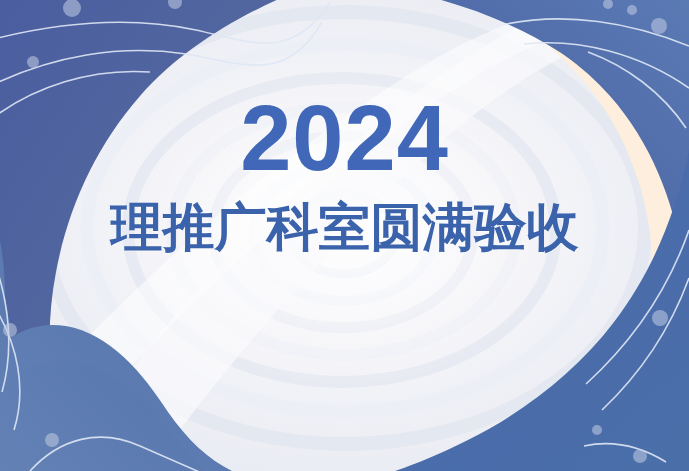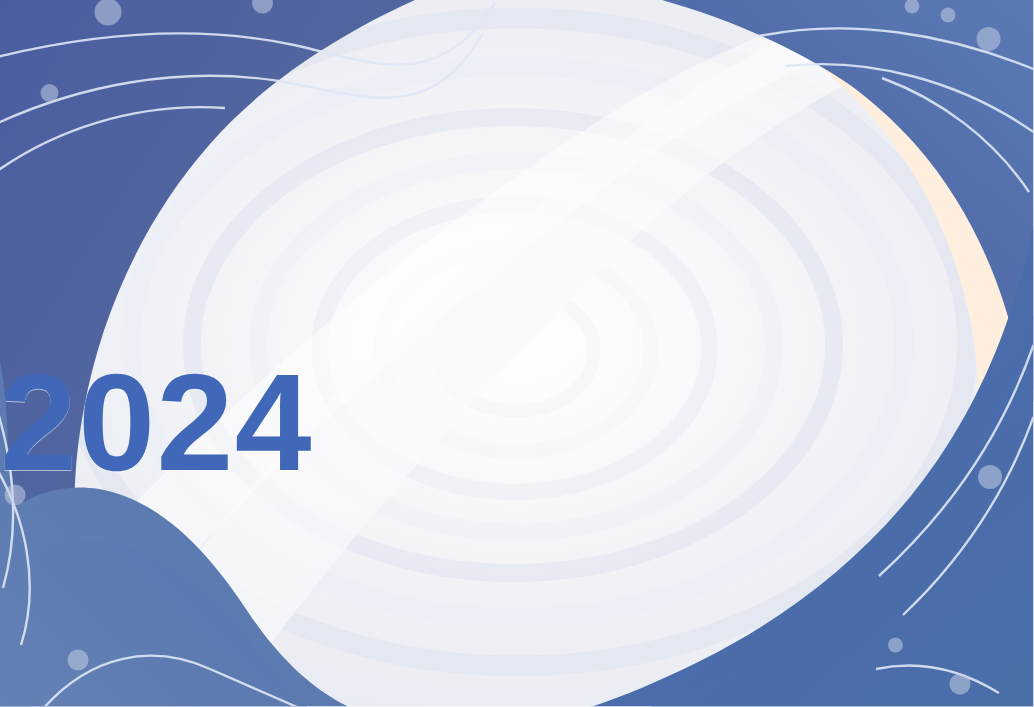--- a/index.html
+++ b/index.html
@@ -33,21 +33,21 @@
 
   
   #text-block {
     position: absolute;
     z-index: 10;
     left: 0;
     top: 0;
     width: 689px;
     height: 471px;
     display: flex;
-    flex-direction: row;
+    flex-direction: column;
     align-items: center;
     justify-content: flex-start;
     pointer-events: none;
   }
 
   #year {
     margin-top: 92px;
     font-family: "Liberation Sans", "DejaVu Sans", sans-serif;
     font-size: 92px;
     font-weight: 700;
@@ -212,15 +212,16 @@
       <circle cx="10" cy="330" r="7"></circle>
       <circle cx="52" cy="440" r="7"></circle>
       <circle cx="660" cy="318" r="8"></circle>
       <circle cx="640" cy="456" r="7"></circle>
       <circle cx="597" cy="430" r="5"></circle>
     </g>
   </svg>
 
   <div id="text-block">
     <div id="year">2024</div>
+    <div id="cn-line-3" class="cn-line">理推广科室圆满验收</div>
   </div>
 
 </div>
 
 </body></html>

